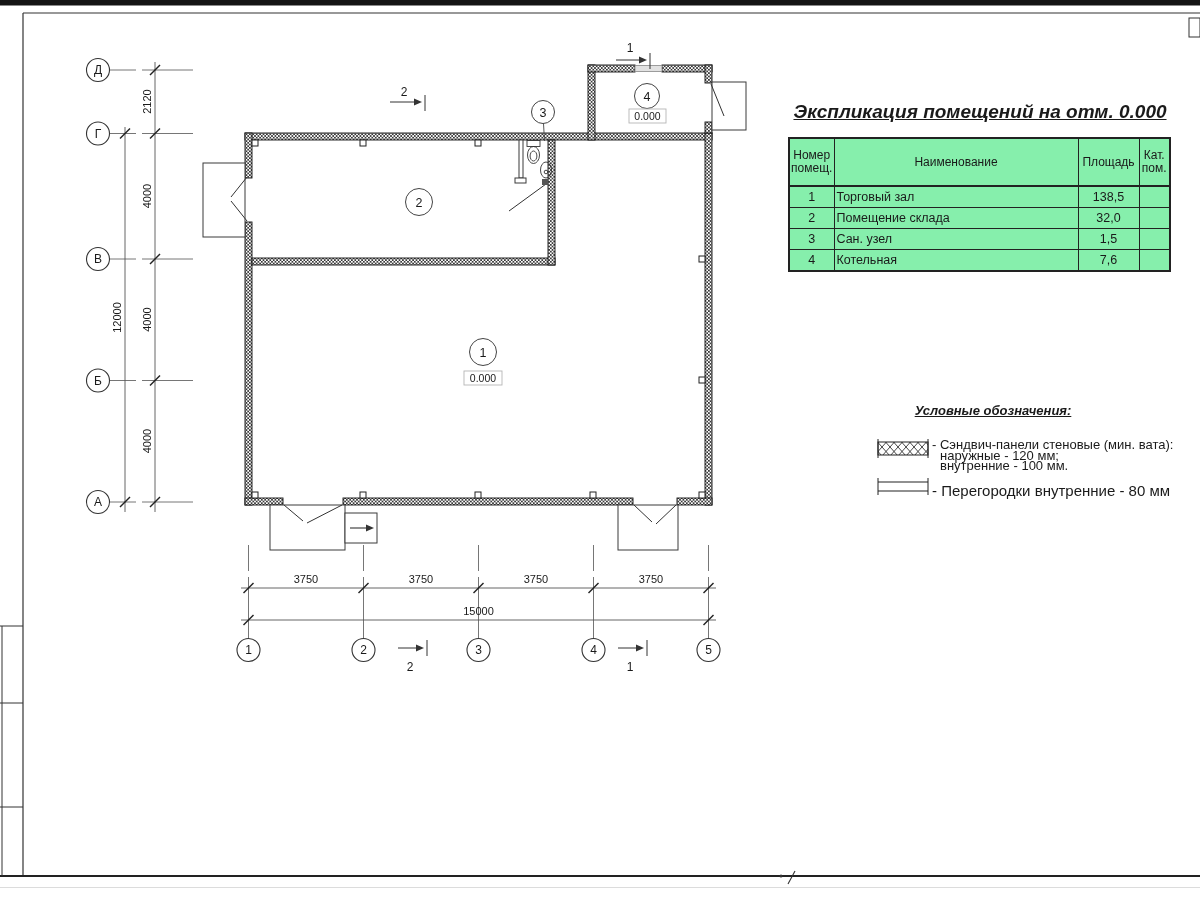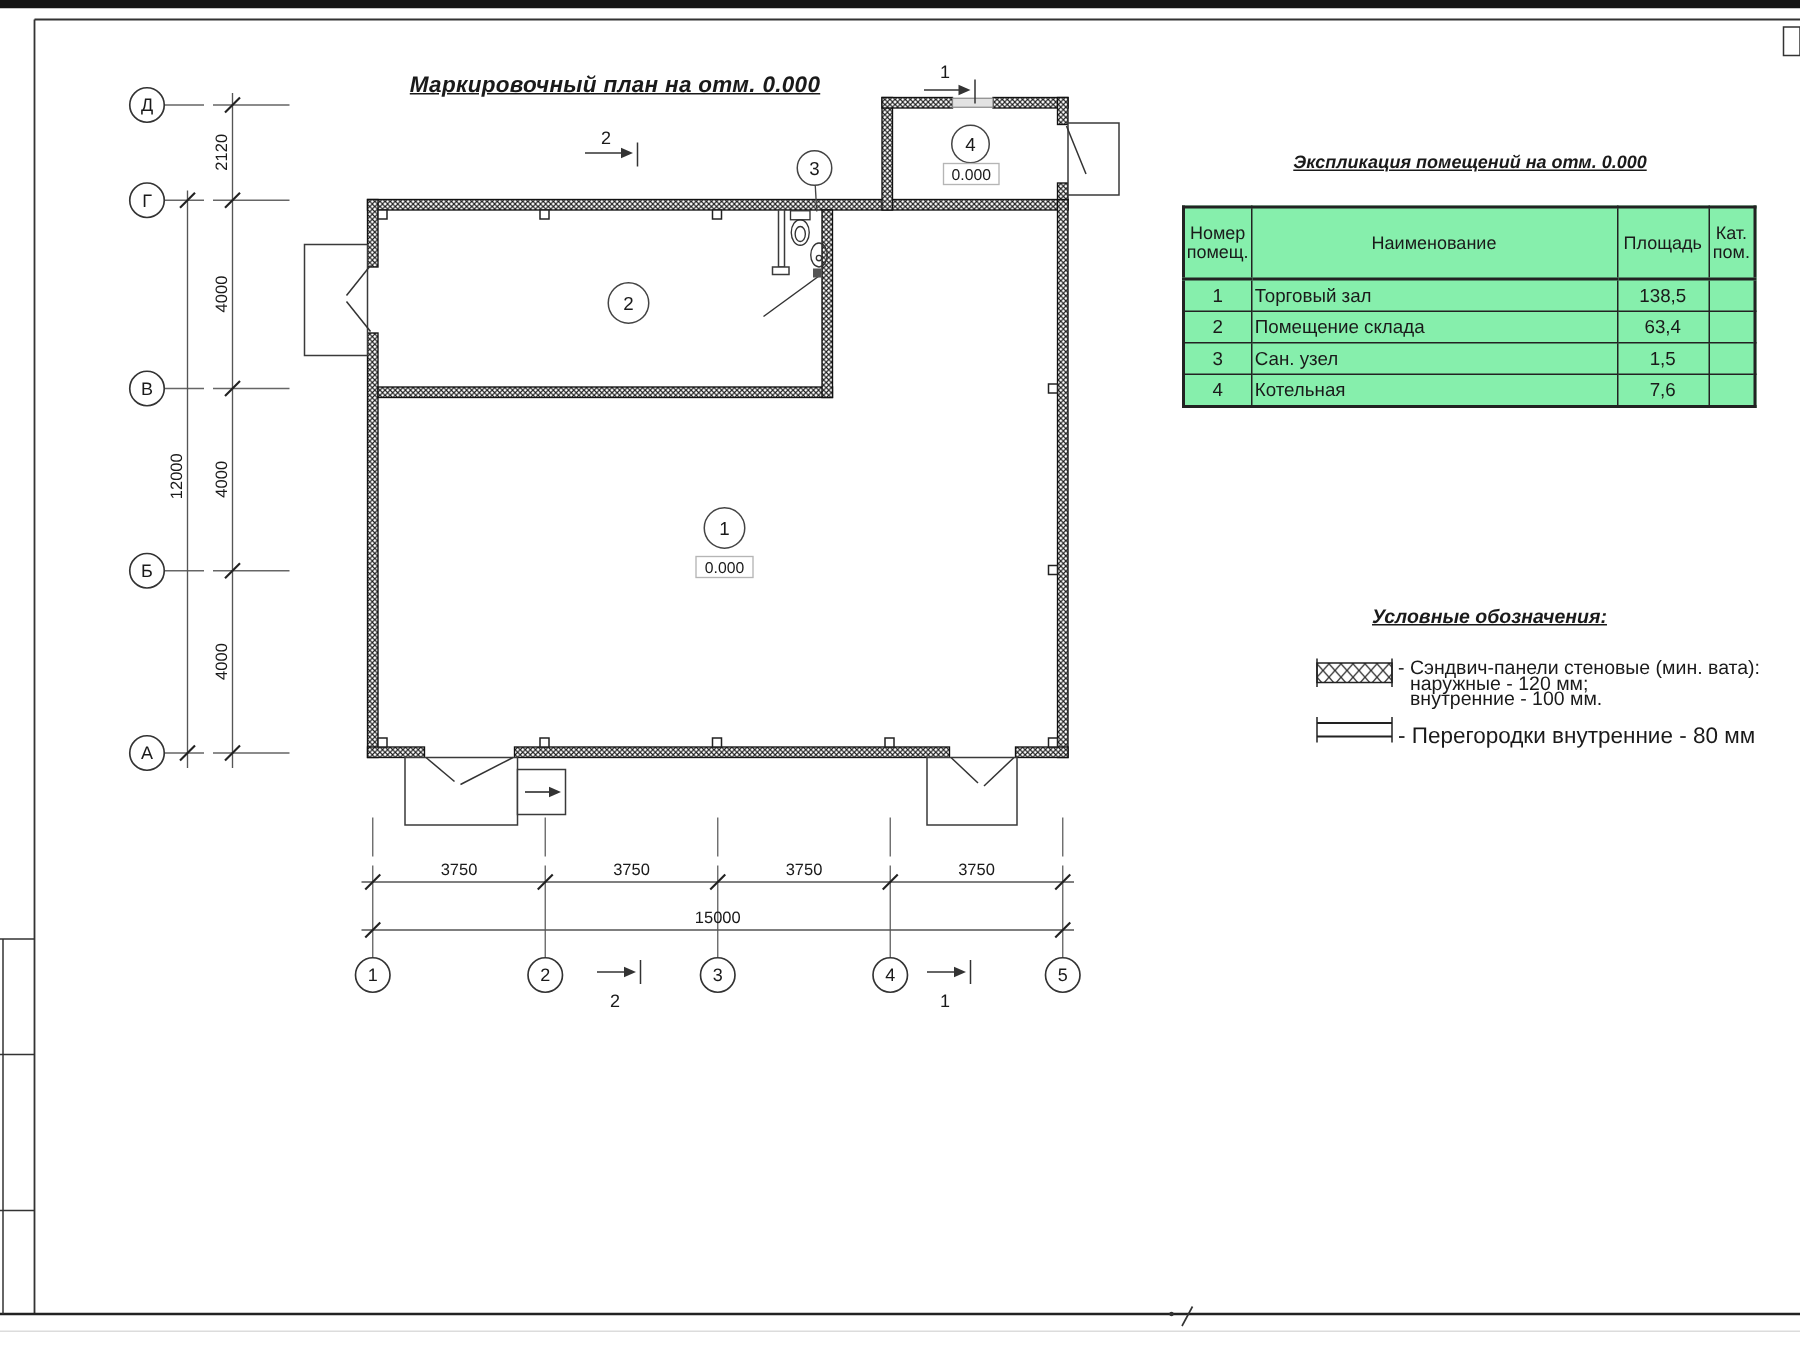--- a/index.html
+++ b/index.html
@@ -17,21 +17,21 @@
   .dim{font-size:11px;}
   .axl{font-size:12px;text-anchor:middle;}
   .mk{font-size:12.5px;text-anchor:middle;}
   .elev{font-size:10.5px;text-anchor:middle;}
   .sec{font-size:12px;text-anchor:middle;}
   .frameln{stroke:#333;stroke-width:1.2;fill:none;}
 
   .overlay{position:absolute;}
   .plan-title{left:248px;top:48px;width:324px;text-align:center;font-size:15px;
               font-weight:bold;font-style:italic;text-decoration:underline;letter-spacing:0.2px;}
-  .sched-title{left:790px;top:101px;width:380px;text-align:center;font-size:12px;
+  .sched-title{left:790px;top:101px;width:380px;text-align:center;font-size:19px;
                font-weight:bold;font-style:italic;text-decoration:underline;}
   table.sched{position:absolute;left:788px;top:137px;width:381px;border-collapse:collapse;
               table-layout:fixed;background:#86efac;}
   table.sched th,table.sched td{border:1px solid #222;overflow:hidden;white-space:nowrap;}
   table.sched th{font-size:12px;font-weight:normal;line-height:13px;white-space:normal;
                  text-align:center;vertical-align:middle;height:44px;padding:1px;}
   table.sched thead th{border-bottom:2px solid #222;}
   table.sched{border:2px solid #222;}
   table.sched td{font-size:12.5px;height:20px;padding:0 2px;}
   td.c{text-align:center;}
@@ -274,21 +274,20 @@
     </g>
     <g>
       <line x1="618" y1="648" x2="638" y2="648" stroke="#333"></line>
       <polygon points="636,644.5 644,648 636,651.5" fill="#333"></polygon>
       <line x1="647" y1="640" x2="647" y2="656" stroke="#333"></line>
       <text class="sec" x="630" y="671">1</text>
     </g>
   </g>
 </svg>
 
-<div class="overlay plan-title">Маркировочный план на отм. 0.000</div>
 
 <div class="overlay sched-title">Экспликация помещений на отм. 0.000</div>
 <table class="sched">
   <colgroup>
         <col style="width:45px">
         <col style="width:244px">
         <col style="width:61px">
         <col style="width:31px">
       </colgroup>
   <thead>
@@ -302,21 +301,21 @@
   <tbody>
     <tr>
       <td class="c">1</td>
       <td class="nm">Торговый зал</td>
       <td class="c">138,5</td>
       <td class="c"></td>
     </tr>
     <tr>
       <td class="c">2</td>
       <td class="nm">Помещение склада</td>
-      <td class="c">63,4</td>
+      <td class="c">32,0</td>
       <td class="c"></td>
     </tr>
     <tr>
       <td class="c">3</td>
       <td class="nm">Сан. узел</td>
       <td class="c">1,5</td>
       <td class="c"></td>
     </tr>
     <tr>
       <td class="c">4</td>

